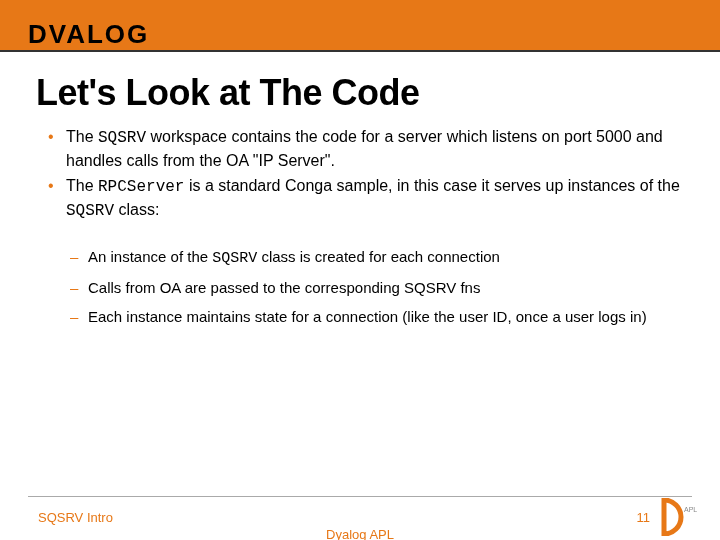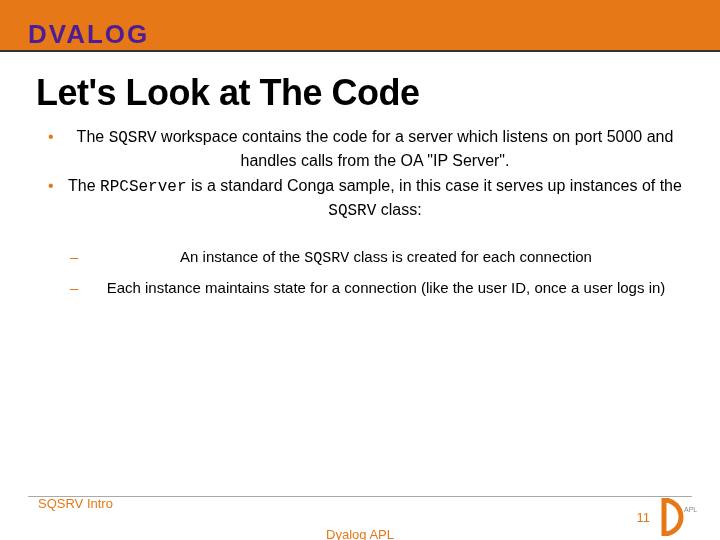--- a/index.html
+++ b/index.html
@@ -18,21 +18,21 @@
     display: flex;
     align-items: center;
     padding-left: 28px;
   }
   .header-underline {
     width: 100%;
     height: 2px;
     background: #333;
   }
   .logo {
-    color: #4c1d95;
+    color: #000000;
     font-weight: 700;
     font-size: 26px;
     letter-spacing: 2px;
     font-family: Arial, sans-serif;
     margin-top: 18px;
   }
   .content {
     padding: 20px 36px 0 36px;
   }
   .title {
@@ -46,21 +46,20 @@
     list-style: none;
     padding-left: 8px;
   }
   ul.main > li {
     position: relative;
     padding-left: 22px;
     font-size: 16px;
     line-height: 1.35;
     color: #000;
     margin-bottom: 4px;
-    text-align: center;
   }
   ul.main > li::before {
     content: "•";
     position: absolute;
     left: 4px;
     top: 0;
     color: #e77817;
     font-size: 16px;
   }
   ul.sub {
@@ -98,21 +97,21 @@
     position: absolute;
     top: 0;
     left: 28px;
     right: 28px;
     height: 1px;
     background: #aaa;
   }
   .footer-left {
     position: absolute;
     left: 38px;
-    top: 0;
+    top: 14px;
     color: #e77817;
     font-size: 13px;
   }
   .footer-center {
     position: absolute;
     left: 50%;
     transform: translateX(-50%);
     top: 31px;
     color: #e77817;
     font-size: 13px;
@@ -147,20 +146,23 @@
     <li>
       <span>The </span><span class="code">SQSRV</span><span> workspace contains the code for a server which listens on port 5000 and handles calls from the OA "IP Server".</span>
     </li>
     <li>
       <span>The </span><span class="code">RPCServer</span><span> is a standard Conga sample, in this case it serves up instances of the </span><span class="code">SQSRV</span><span> class:</span>
       <ul class="sub">
         <li>
           <span>An instance of the </span><span class="code">SQSRV</span><span> class is created for each connection</span>
         </li>
         <li>
+          <span>Calls from OA are passed to the corresponding SQSRV fns</span>
+        </li>
+        <li>
           <span>Each instance maintains state for a connection (like the user ID, once a user logs in)</span>
         </li>
       </ul>
     </li>
   </ul>
 </div>
 
 <div class="footer">
   <div class="footer-line"></div>
   <div class="footer-left">SQSRV Intro</div>

